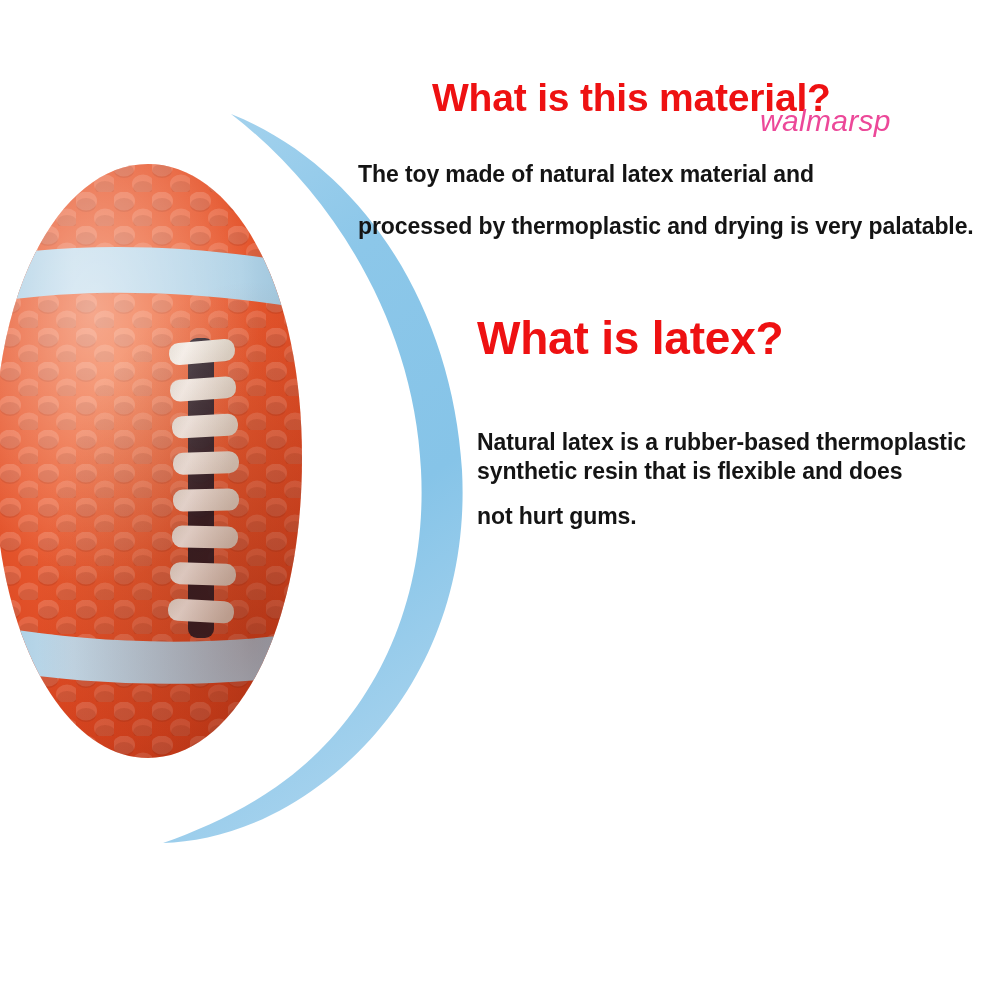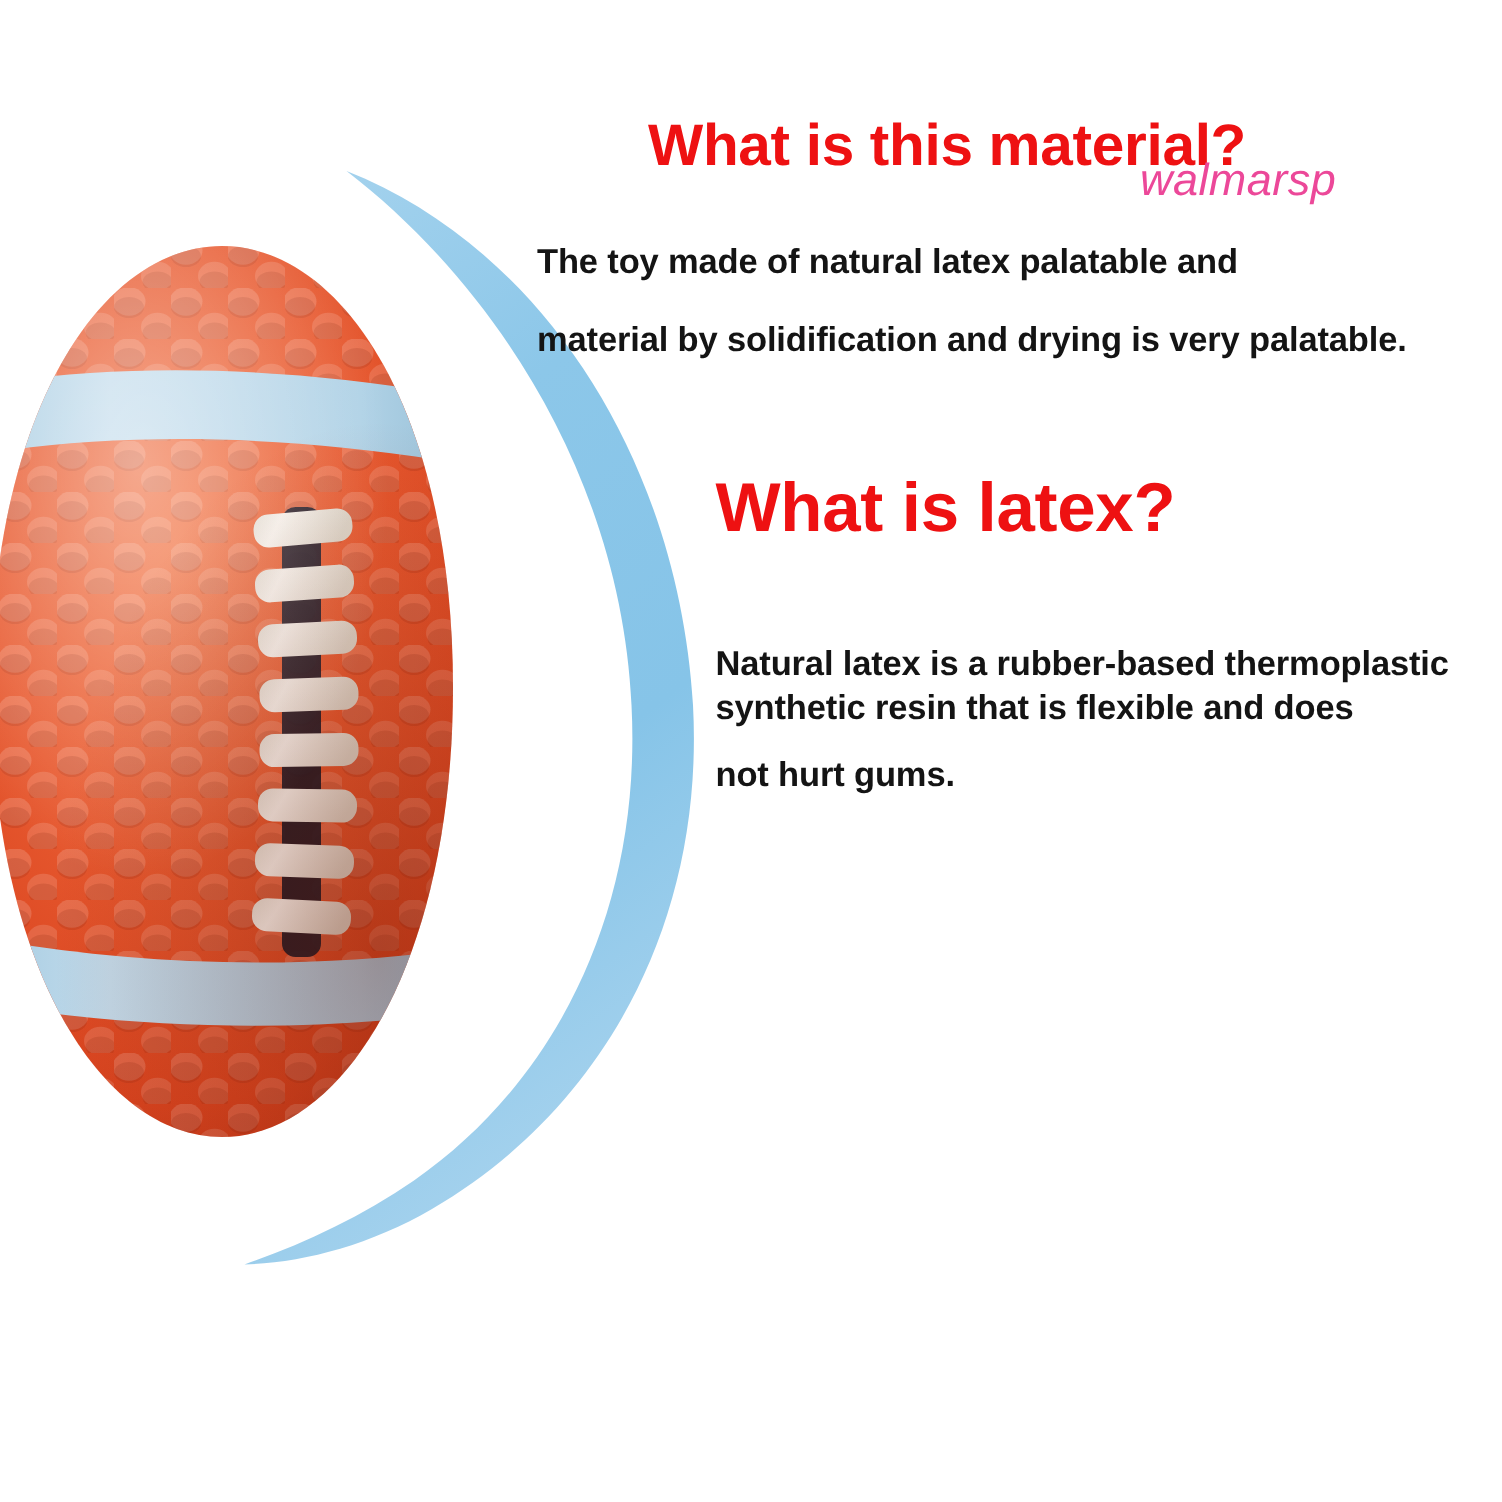--- a/index.html
+++ b/index.html
@@ -180,22 +180,22 @@
         </g>
 
         <rect x="0" y="0" width="372" height="612" fill="url(#shineGrad)"></rect>
         <rect x="0" y="0" width="372" height="612" fill="url(#shadeGrad)"></rect>
       </g>
     </svg>
   </div>
 
   <div class="section" id="sec-material">
     <div class="heading">What is this material?</div>
-    <div class="body-line l1">The toy made of natural latex palatable and</div>
-    <div class="body-line l2">material by solidification and drying is very palatable.</div>
+    <div class="body-line l1">The toy made of natural latex material and</div>
+    <div class="body-line l2">processed by thermoplastic and drying is very palatable.</div>
   </div>
 
   <div class="section" id="sec-latex">
     <div class="heading">What is latex?</div>
     <div class="body-line l1">Natural latex is a rubber-based thermoplastic</div>
     <div class="body-line l2">synthetic resin that is flexible and does</div>
     <div class="body-line l3">not hurt gums.</div>
   </div>
 
 

